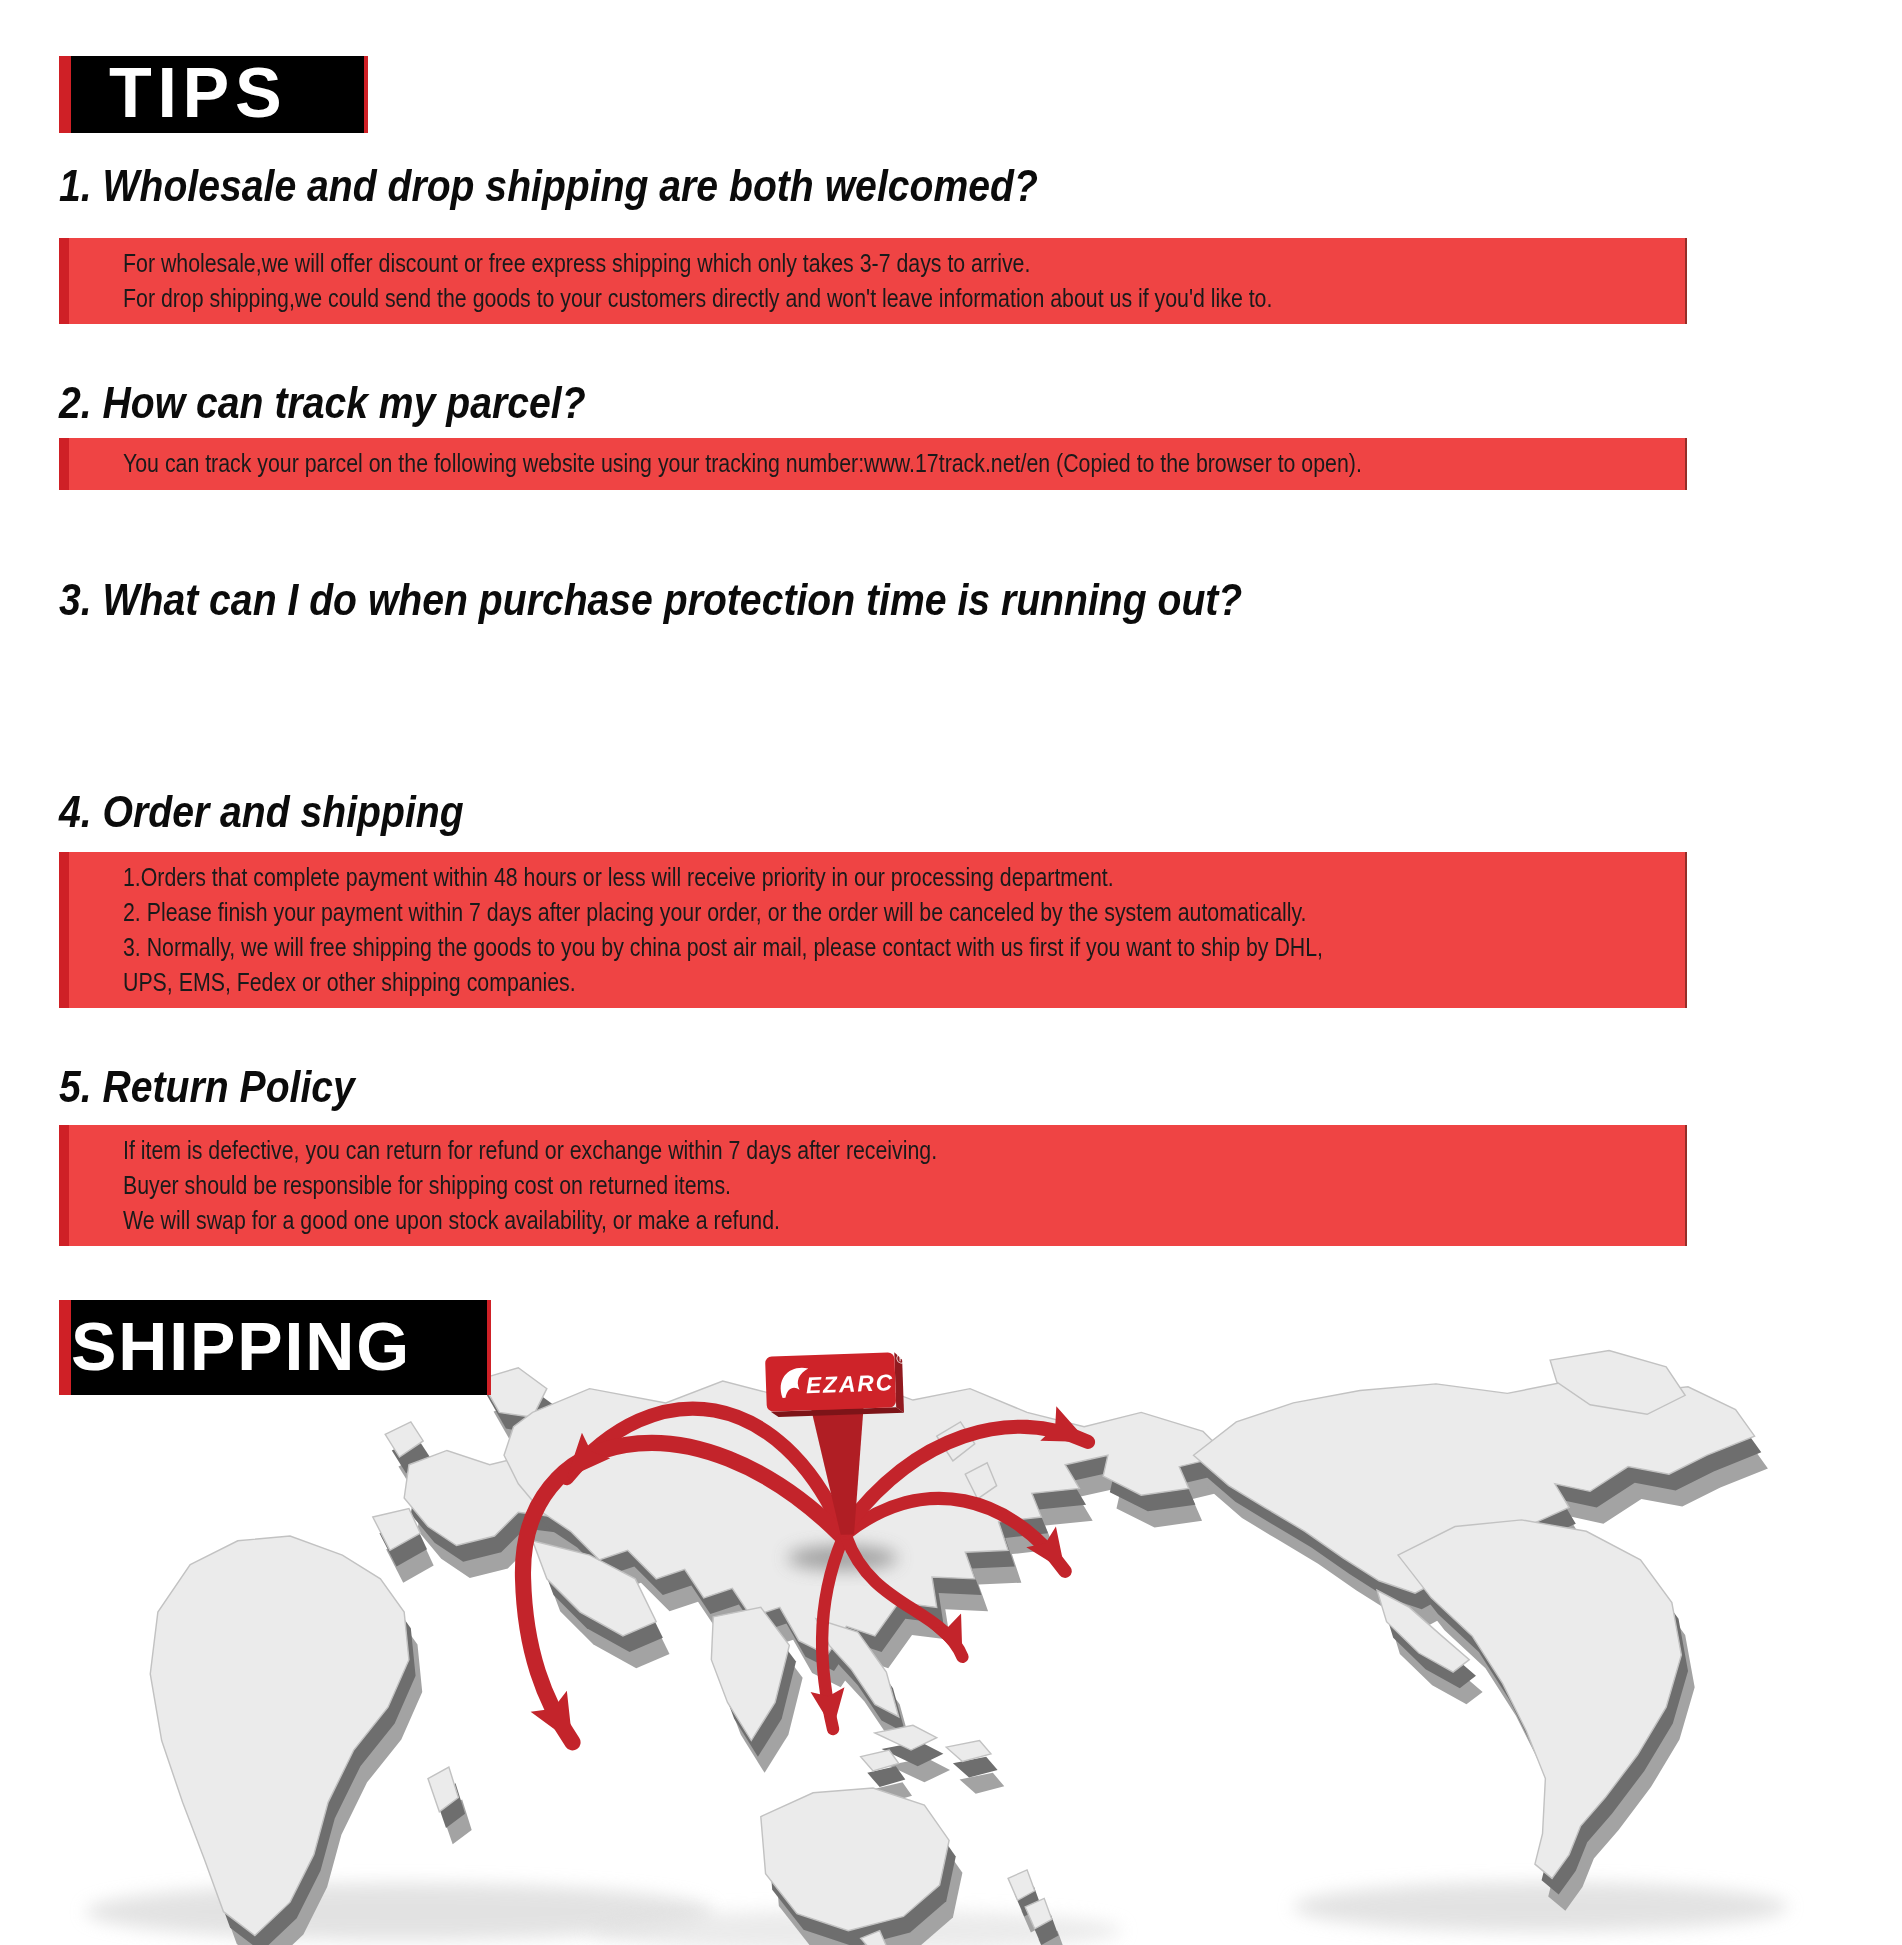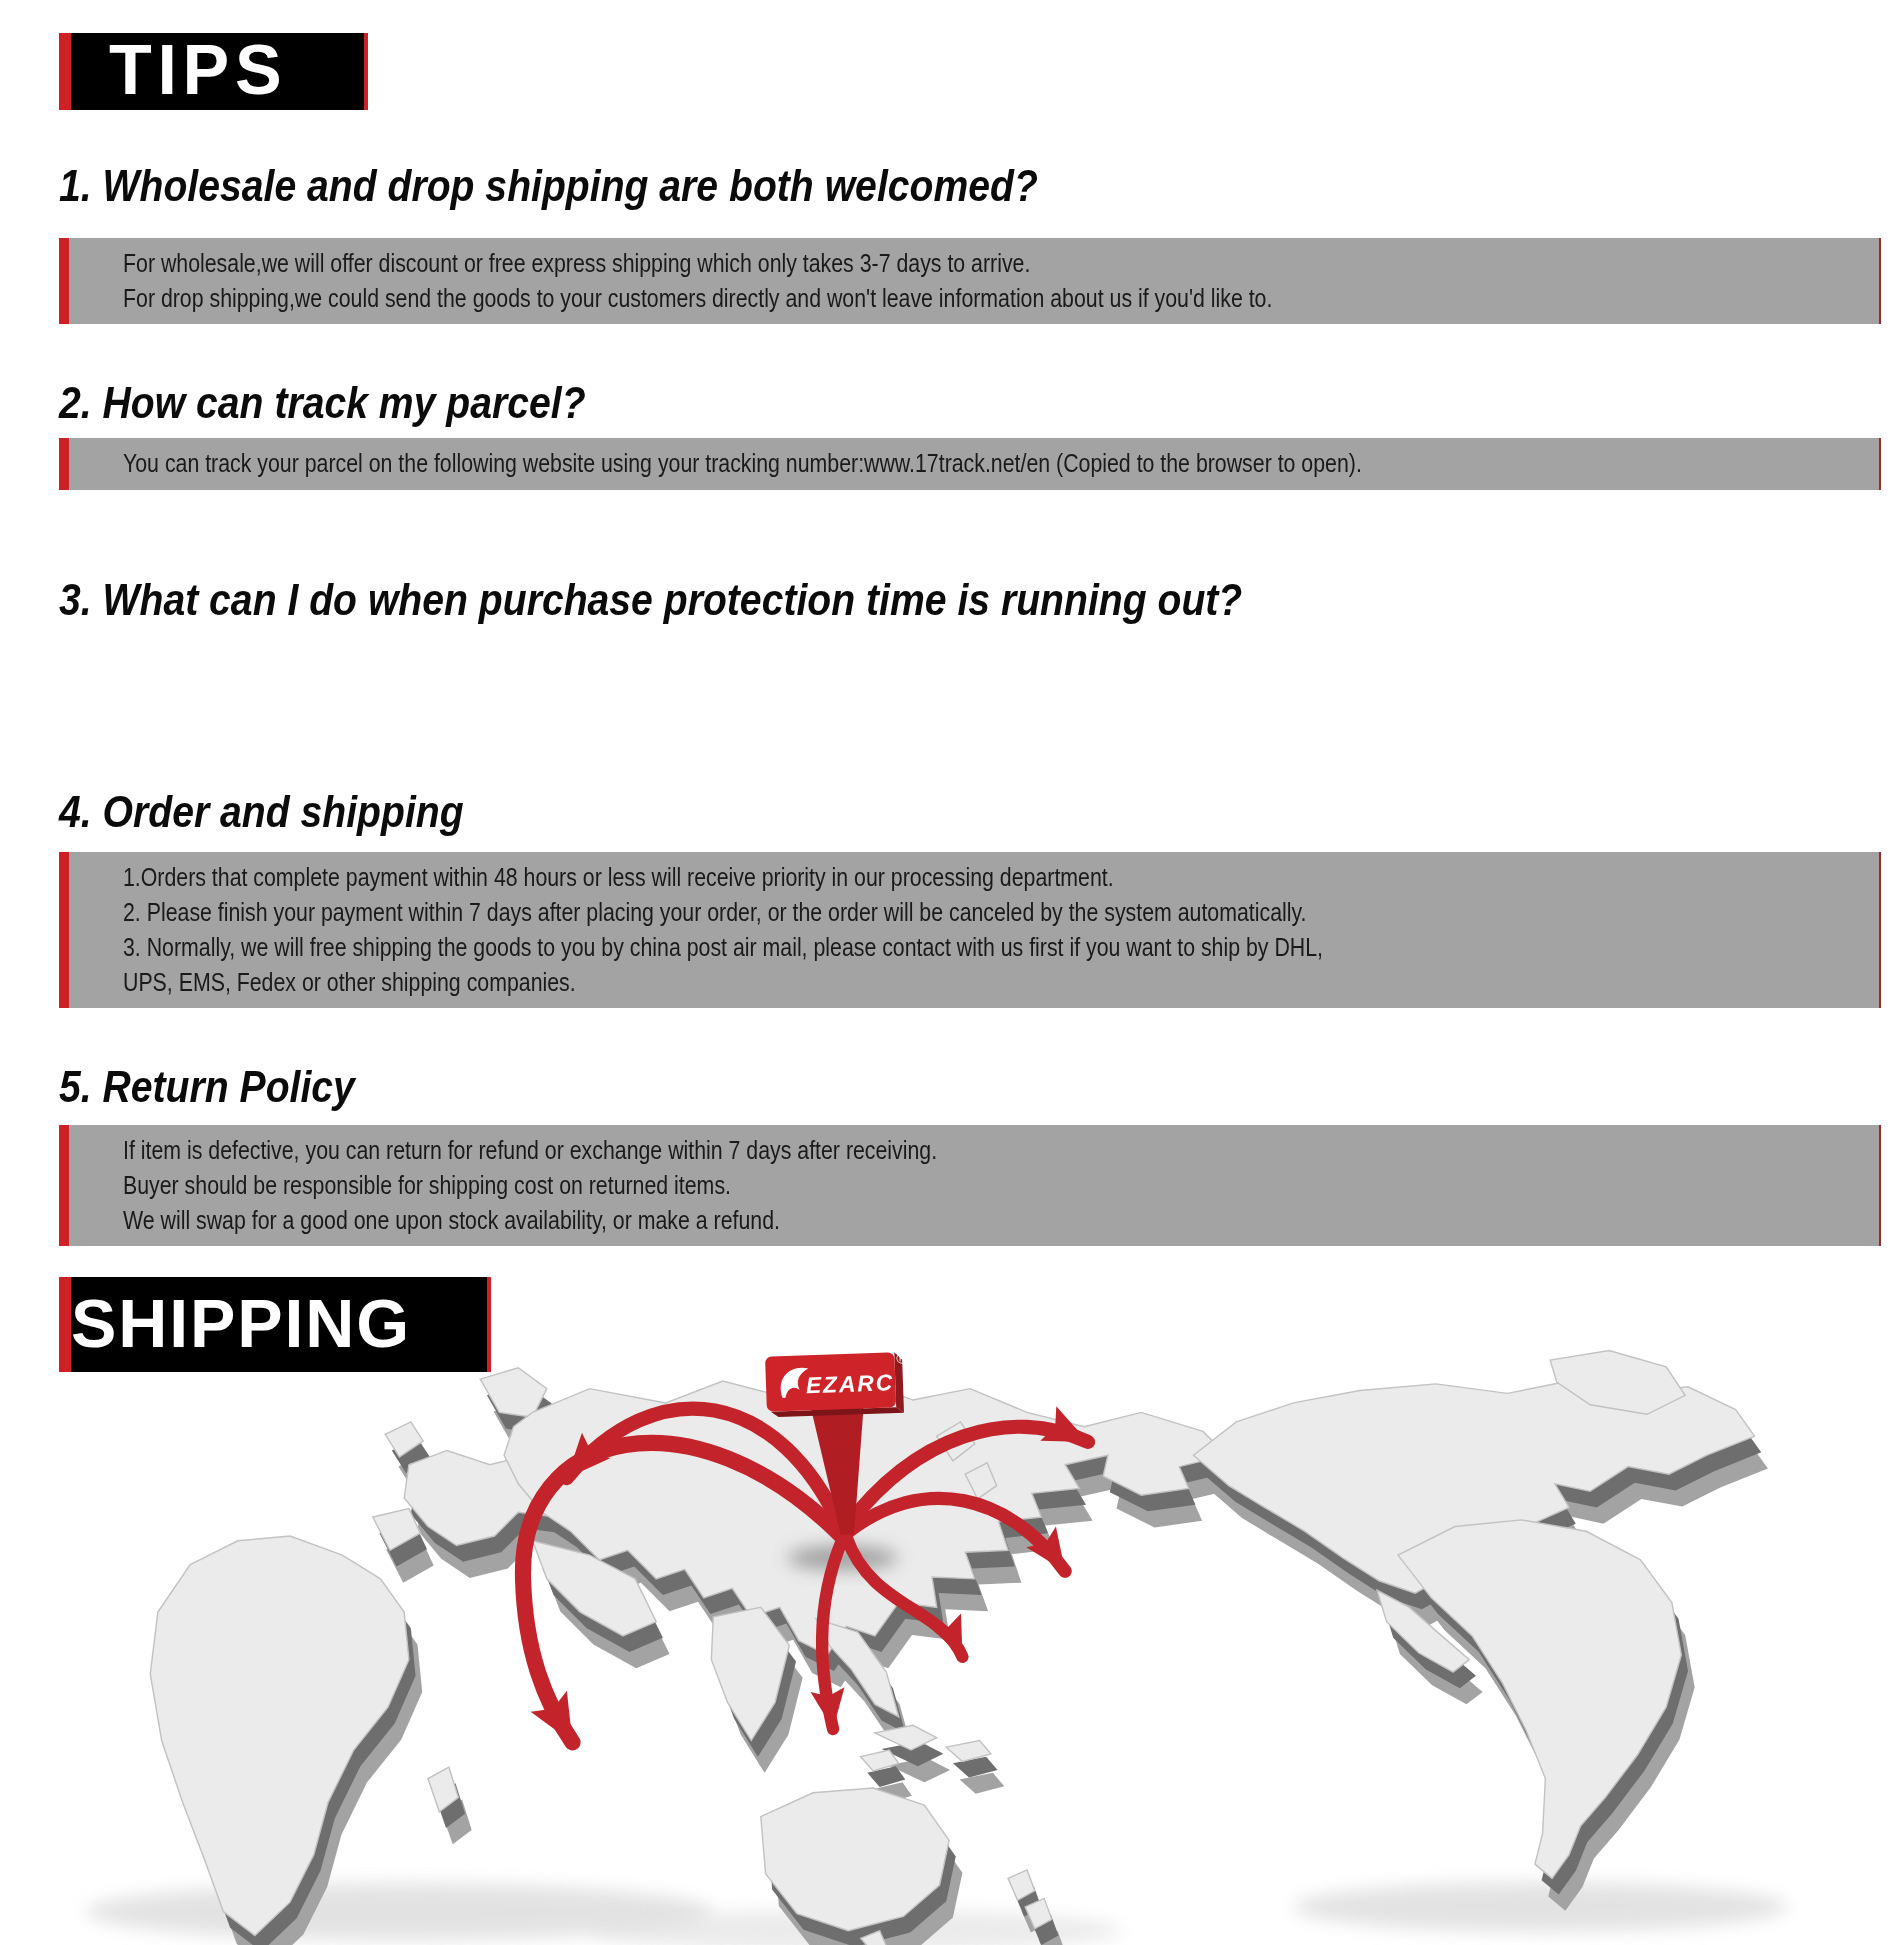--- a/index.html
+++ b/index.html
@@ -1,28 +1,28 @@
 <!DOCTYPE html>
 <html style="font-size:15px"><head>
 <meta charset="utf-8">
 <style>
   html,body{margin:0;padding:0;background:#ffffff;}
   .page{position:relative;width:1902px;height:1946px;background:#ffffff;overflow:hidden;
         font-family:"Liberation Sans", sans-serif;}
   .banner{position:absolute;background:#000;color:#fff;font-weight:bold;white-space:nowrap;
-          border-left:12.4px solid #cf2026;border-right:4.8px solid #cf2026;}
+          border-left:12.4px solid #cf2026;border-right:4.8px solid #cf2026;margin-top:23px;}
   .banner .banner-text{display:inline-block;}
   .banner.tips{left:59px;top:33px;width:255px;height:77px;font-size:70px;line-height:75px;
                padding-left:38px;letter-spacing:5.7px;box-sizing:content-box;}
   .banner.shipping{left:59px;top:1277px;width:416px;height:95px;font-size:68px;line-height:93px;
                letter-spacing:1.9px;}
   .heading{position:absolute;left:59px;margin:0;font-style:italic;font-weight:bold;
            font-size:45px;color:#0b0b0b;white-space:nowrap;
            transform:scaleX(.87);transform-origin:left top;}
-  .box{position:absolute;left:59px;width:1822px;box-sizing:border-box;background:#a3a3a3;
+  .box{position:absolute;left:59px;width:1628px;box-sizing:border-box;background:#ef4444;
        border-left:10.5px solid #cf2026;border-right:2.9px solid #942e28;
        padding:7.6px 19px 8.6px 54px;}
   .box p{margin:0;font-size:26px;line-height:35px;color:#1a1a1a;white-space:nowrap;
          transform:scaleX(.82);transform-origin:left top;}
   .map{position:absolute;left:0;top:1322px;width:1902px;height:624px;}
 </style>
 </head>
 <body>
 
 <div class="page">

